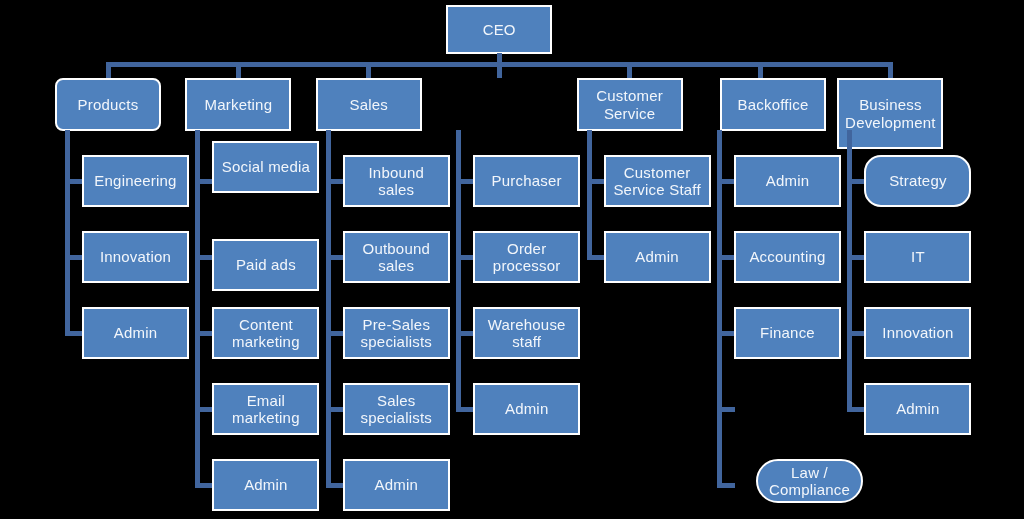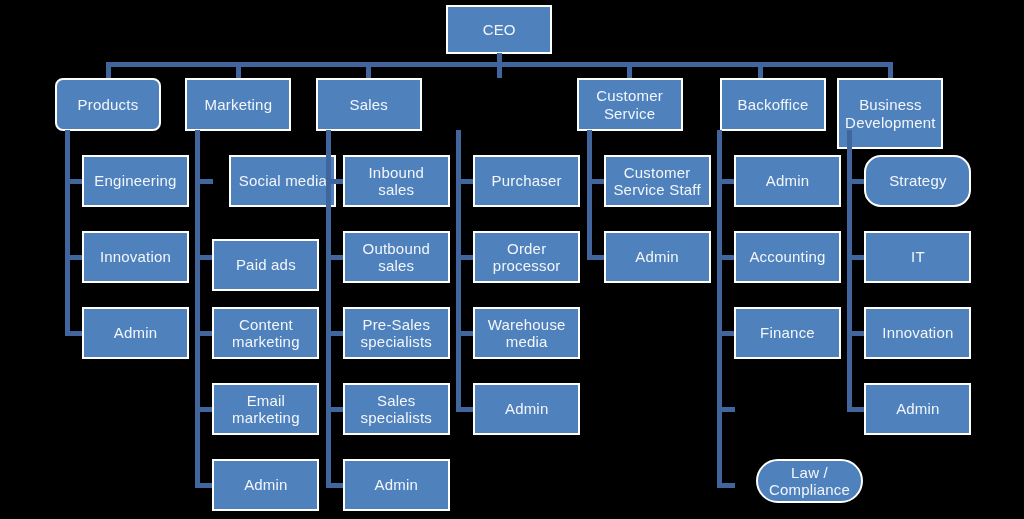--- a/index.html
+++ b/index.html
@@ -44,21 +44,21 @@
     <div class="conn" style="left: 65px; top: 178.5px; width: 18px; height: 5px;"></div>
     <div class="node" style="left: 82px; top: 155px; width: 107px; height: 52px;">Engineering</div>
     <div class="conn" style="left: 65px; top: 254.5px; width: 18px; height: 5px;"></div>
     <div class="node" style="left: 82px; top: 231px; width: 107px; height: 52px;">Innovation</div>
     <div class="conn" style="left: 65px; top: 330.5px; width: 18px; height: 5px;"></div>
     <div class="node" style="left: 82px; top: 307px; width: 107px; height: 52px;">Admin</div>
     <div class="conn" style="left: 235.9px; top: 66px; width: 5px; height: 12px;"></div>
     <div class="node" style="left: 185.4px; top: 78px; width: 106px; height: 53px;">Marketing</div>
     <div class="conn" style="left: 195.4px; top: 130px; width: 5px; height: 357.5px;"></div>
     <div class="conn" style="left: 195.4px; top: 178.5px; width: 18px; height: 5px;"></div>
-    <div class="node" style="left: 212.4px; top: 155px; width: 107px; height: 52px; margin-left: 17px;">Social media</div>
+    <div class="node" style="left: 212.4px; top: 141px; width: 107px; height: 52px;">Social media</div>
     <div class="conn" style="left: 195.4px; top: 254.5px; width: 18px; height: 5px;"></div>
     <div class="node" style="left: 212.4px; top: 231px; width: 107px; height: 52px; margin-top: 8px;">Paid ads</div>
     <div class="conn" style="left: 195.4px; top: 330.5px; width: 18px; height: 5px;"></div>
     <div class="node" style="left: 212.4px; top: 307px; width: 107px; height: 52px;">Content marketing</div>
     <div class="conn" style="left: 195.4px; top: 406.5px; width: 18px; height: 5px;"></div>
     <div class="node" style="left: 212.4px; top: 383px; width: 107px; height: 52px;">Email marketing</div>
     <div class="conn" style="left: 195.4px; top: 482.5px; width: 18px; height: 5px;"></div>
     <div class="node" style="left: 212.4px; top: 459px; width: 107px; height: 52px;">Admin</div>
     <div class="conn" style="left: 366.3px; top: 66px; width: 5px; height: 12px;"></div>
     <div class="node" style="left: 315.8px; top: 78px; width: 106px; height: 53px;">Sales</div>
@@ -73,21 +73,21 @@
     <div class="node" style="left: 342.8px; top: 383px; width: 107px; height: 52px;">Sales specialists</div>
     <div class="conn" style="left: 325.8px; top: 482.5px; width: 18px; height: 5px;"></div>
     <div class="node" style="left: 342.8px; top: 459px; width: 107px; height: 52px;">Admin</div>
     <div class="conn" style="left: 496.7px; top: 66px; width: 5px; height: 12px;"></div>
     <div class="conn" style="left: 456.2px; top: 130px; width: 5px; height: 281.5px;"></div>
     <div class="conn" style="left: 456.2px; top: 178.5px; width: 18px; height: 5px;"></div>
     <div class="node" style="left: 473.2px; top: 155px; width: 107px; height: 52px;">Purchaser</div>
     <div class="conn" style="left: 456.2px; top: 254.5px; width: 18px; height: 5px;"></div>
     <div class="node" style="left: 473.2px; top: 231px; width: 107px; height: 52px;">Order processor</div>
     <div class="conn" style="left: 456.2px; top: 330.5px; width: 18px; height: 5px;"></div>
-    <div class="node" style="left: 473.2px; top: 307px; width: 107px; height: 52px;">Warehouse media</div>
+    <div class="node" style="left: 473.2px; top: 307px; width: 107px; height: 52px;">Warehouse staff</div>
     <div class="conn" style="left: 456.2px; top: 406.5px; width: 18px; height: 5px;"></div>
     <div class="node" style="left: 473.2px; top: 383px; width: 107px; height: 52px;">Admin</div>
     <div class="conn" style="left: 627.1px; top: 66px; width: 5px; height: 12px;"></div>
     <div class="node" style="left: 576.6px; top: 78px; width: 106px; height: 53px;">Customer Service</div>
     <div class="conn" style="left: 586.6px; top: 130px; width: 5px; height: 129.5px;"></div>
     <div class="conn" style="left: 586.6px; top: 178.5px; width: 18px; height: 5px;"></div>
     <div class="node" style="left: 603.6px; top: 155px; width: 107px; height: 52px;">Customer Service Staff</div>
     <div class="conn" style="left: 586.6px; top: 254.5px; width: 18px; height: 5px;"></div>
     <div class="node" style="left: 603.6px; top: 231px; width: 107px; height: 52px;">Admin</div>
     <div class="conn" style="left: 757.5px; top: 66px; width: 5px; height: 12px;"></div>

